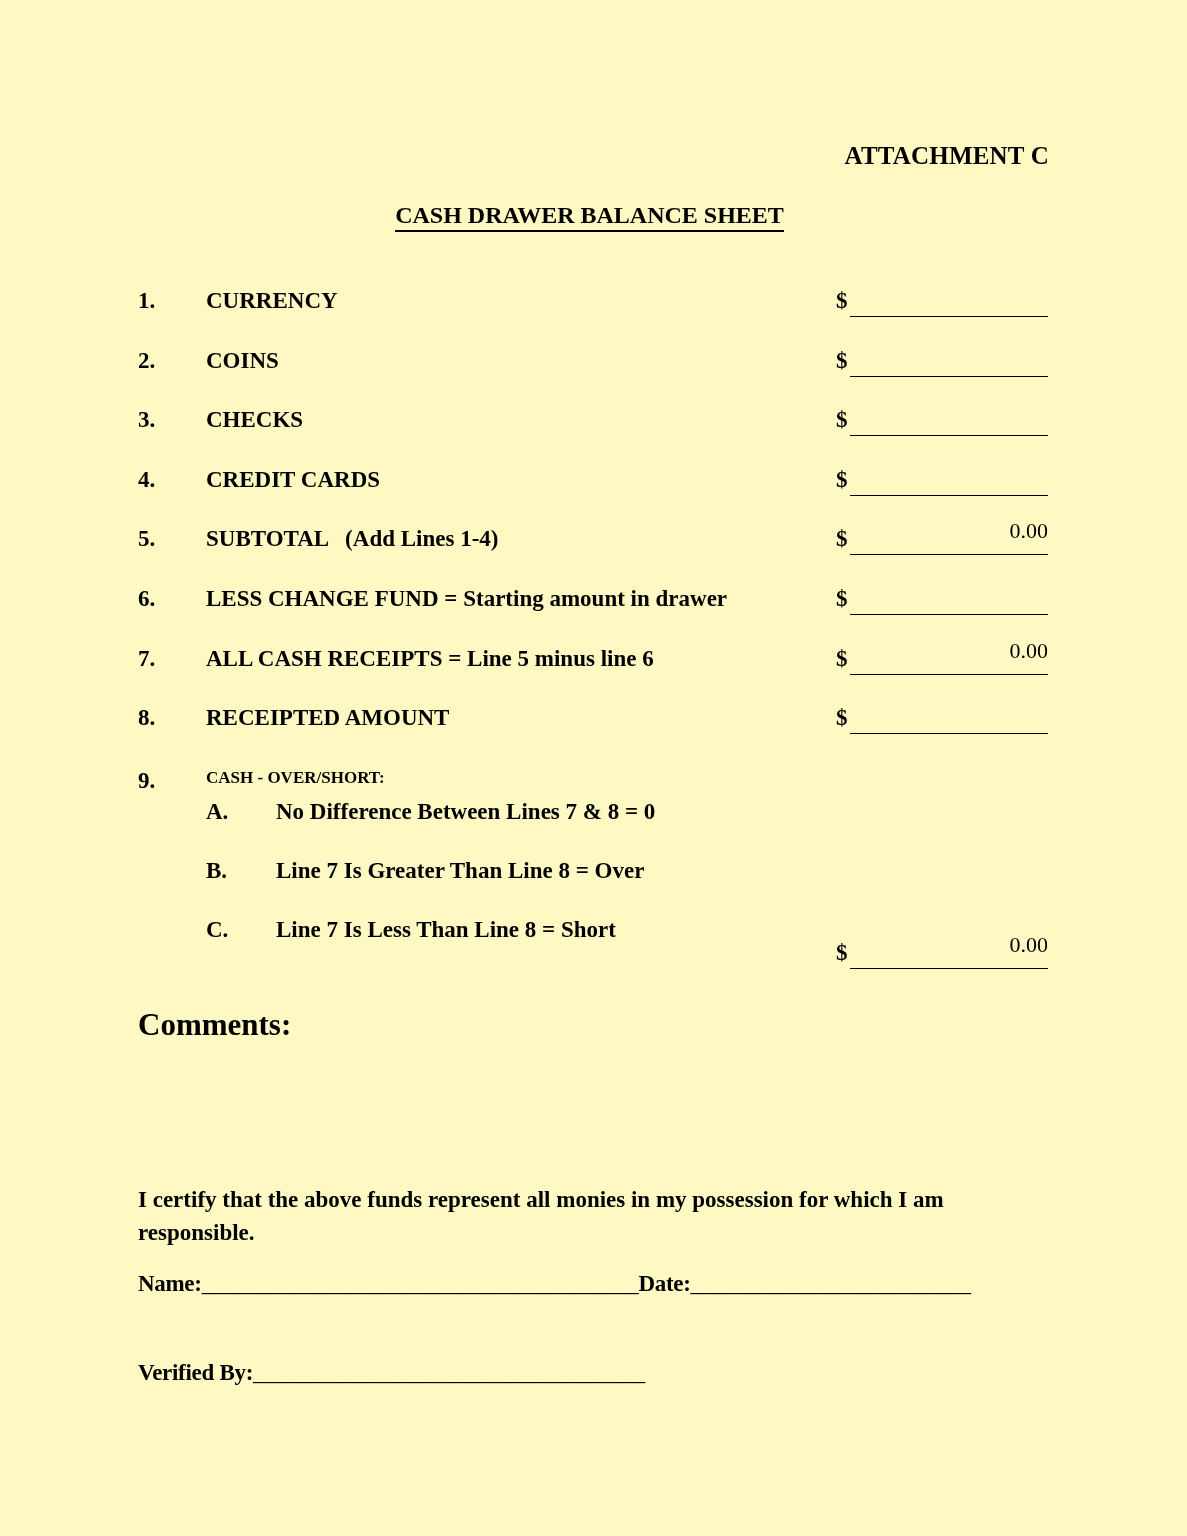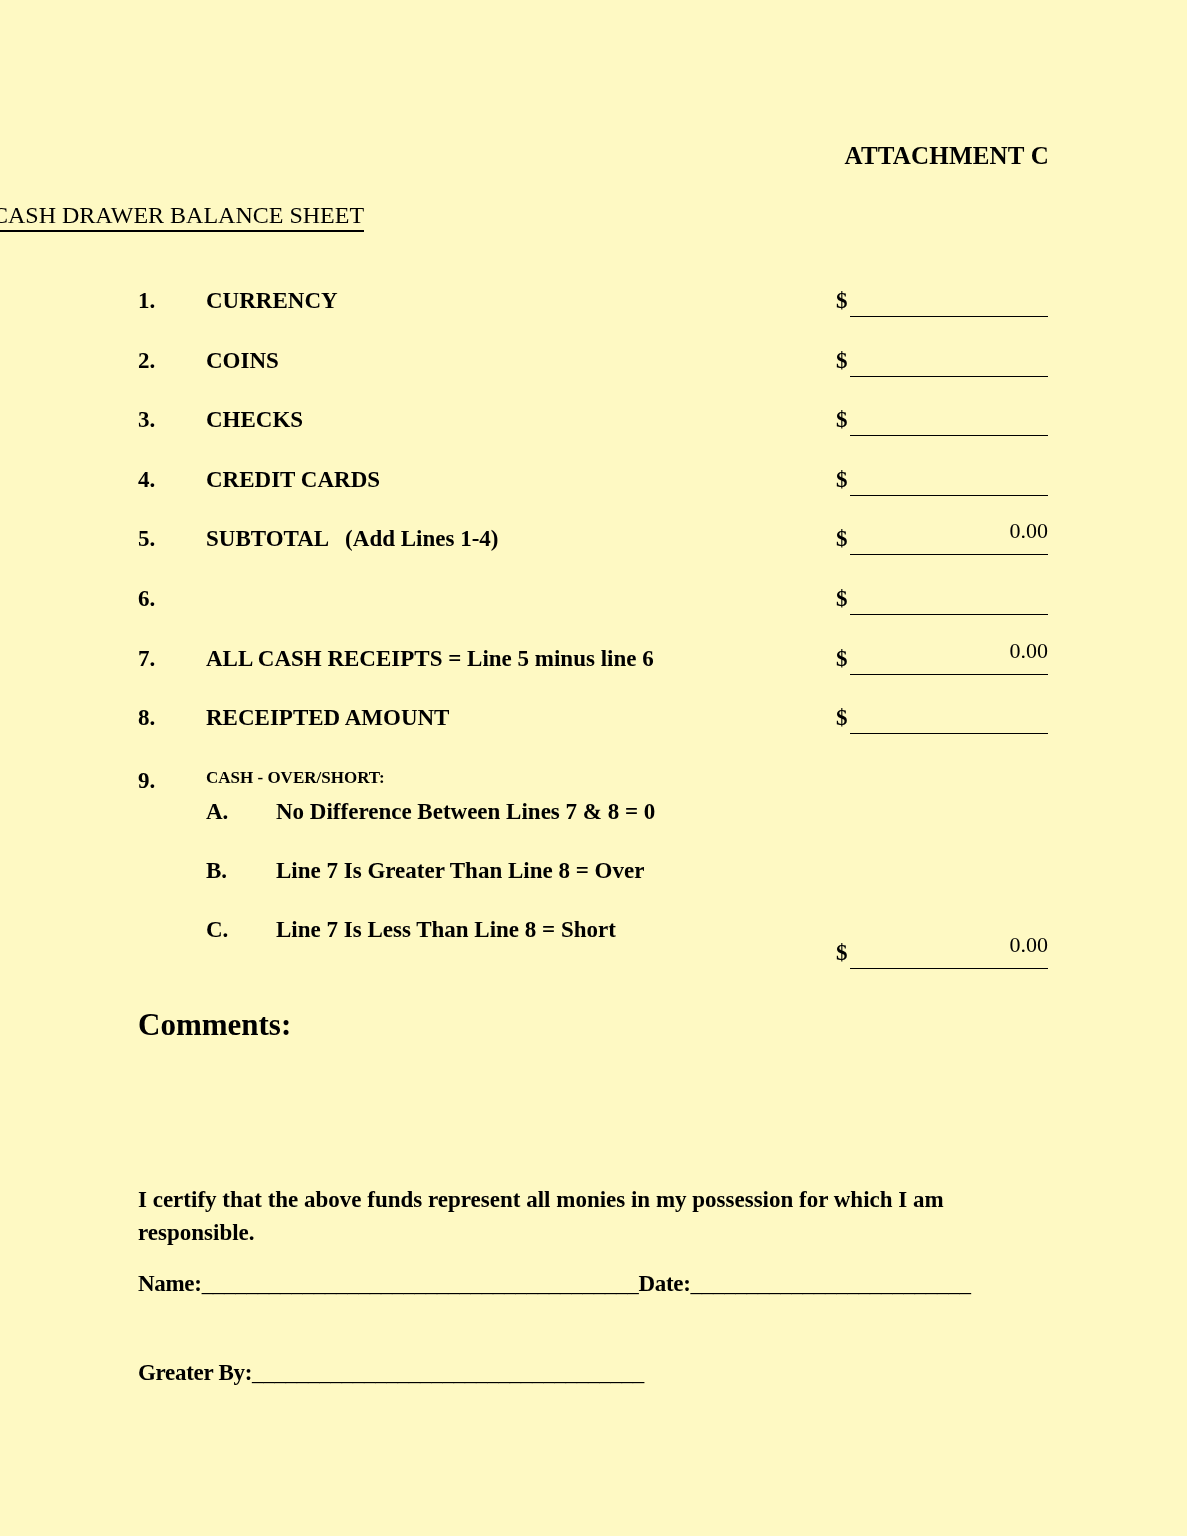--- a/index.html
+++ b/index.html
@@ -31,23 +31,23 @@
     text-align: right;
     font-size: 25px;
     font-weight: bold;
     letter-spacing: 0.2px;
   }
   .doc-title {
     position: absolute;
     top: 202px;
     left: 0;
     width: 1187px;
-    text-align: left;
+    text-align: center;
     font-size: 24px;
-    font-weight: normal;
+    font-weight: bold;
   }
   .doc-title .tt {
     display: inline-block;
     border-bottom: 2px solid #000;
     padding-bottom: 1px;
     margin-left: -8px;
   }
 
   
   .rows {
@@ -258,20 +258,21 @@
       <span class="label">SUBTOTAL   (Add Lines 1-4)</span>
       <span class="money">
         <span class="dollar">$</span>
         <span class="amount">0.00</span>
         <span class="rule"></span>
       </span>
     </div>
 
     <div class="row">
       <span class="num">6.</span>
+      <span class="label">LESS CHANGE FUND = Starting amount in drawer</span>
       <span class="money">
         <span class="dollar">$</span>
         <span class="amount"></span>
         <span class="rule"></span>
       </span>
     </div>
 
     <div class="row">
       <span class="num">7.</span>
       <span class="label">ALL CASH RECEIPTS = Line 5 minus line 6</span>
@@ -322,16 +323,16 @@
 
   <div class="comments">Comments:</div>
 
   <div class="certify">I certify that the above funds represent all monies in my possession for which I am responsible.</div>
 
   <div class="sig-name">
     <span>Name:</span><span class="u">_______________________________________</span><span>Date:</span><span class="u">_________________________</span>
   </div>
 
   <div class="sig-verified">
-    <span>Greater By:</span><span class="u">___________________________________</span>
+    <span>Verified By:</span><span class="u">___________________________________</span>
   </div>
 
 </div>
 
 </body></html>

